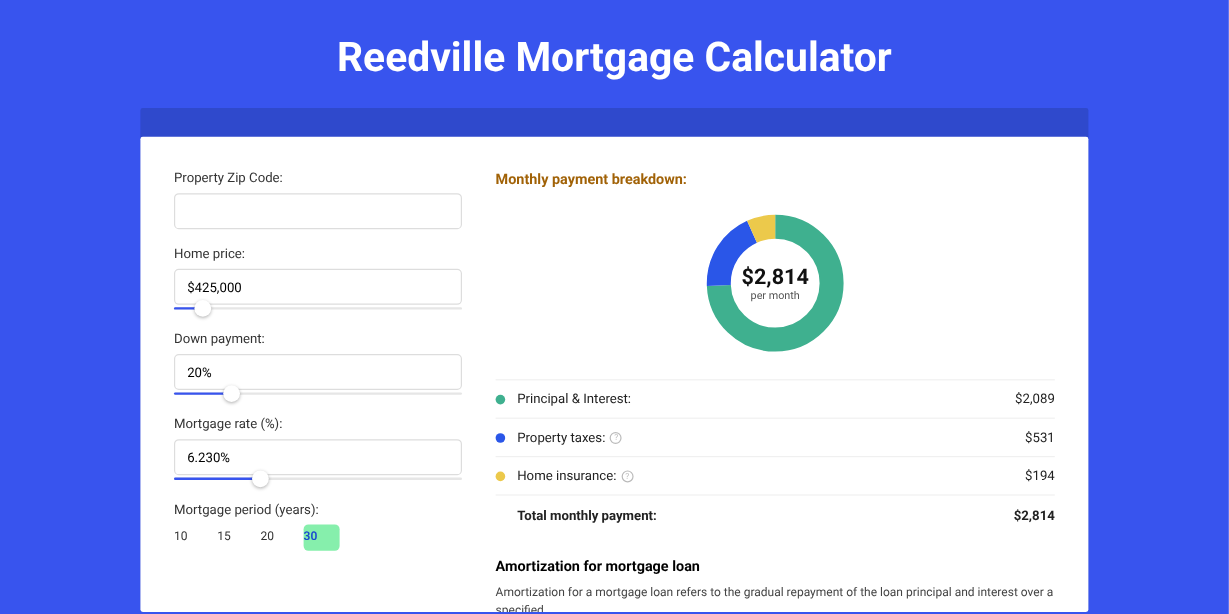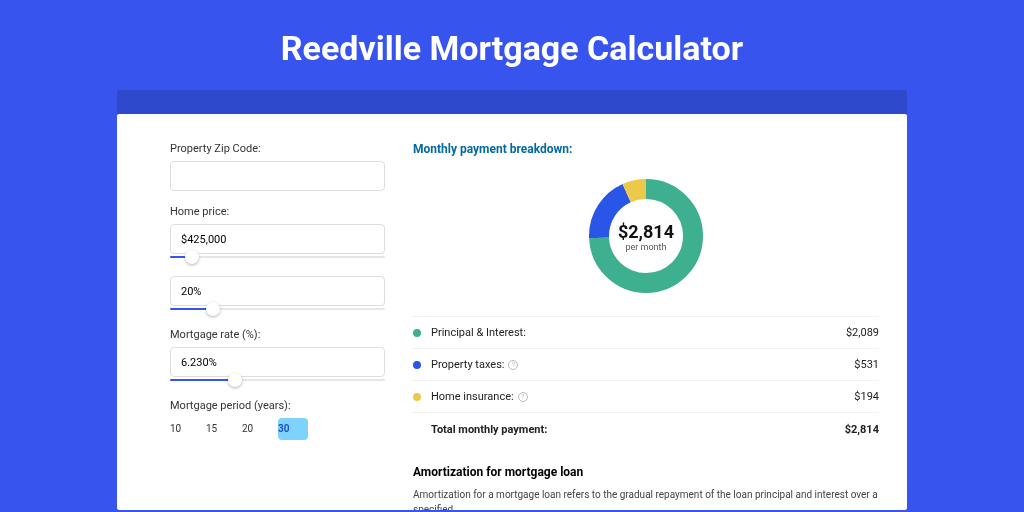--- a/index.html
+++ b/index.html
@@ -3,34 +3,34 @@
 <meta charset="utf-8">
 <style>
   * { box-sizing: border-box; margin: 0; padding: 0; font-family: -apple-system, BlinkMacSystemFont, "Segoe UI", Roboto, Helvetica, Arial, sans-serif; }
   body { width: 1024px; height: 512px; background: #3854ee; overflow: hidden; }
   .hero-title { color: #fff; font-size: 34px; font-weight: 700; text-align: center; padding: 28px 0 22px; }
   .card-shadow { width: 790px; height: 420px; background: #2f49cc; margin: 0 auto; border-radius: 2px; position: relative; }
   .card { position: absolute; top: 24px; left: 0; width: 790px; background: #fff; border-radius: 2px; padding: 28px 28px 0 28px; display: flex; gap: 28px; height: 396px; overflow: hidden; }
   .left { width: 240px; flex-shrink: 0; }
   .right { flex: 1; min-width: 0; }
   .field-label { font-size: 11px; color: #333; margin-bottom: 6px; }
-  .field-block { margin-bottom: 14px; margin-left: 25px; }
+  .field-block { margin-bottom: 14px; }
   .text-input { width: 100%; height: 30px; border: 1px solid #ddd; border-radius: 4px; padding: 0 10px; font-size: 11px; background: #fff; }
   .slider-track { position: relative; height: 10px; margin-top: -2px; }
   .slider-line { position: absolute; top: 4px; left: 0; right: 0; height: 2px; background: #e6e6e6; border-radius: 2px; }
   .slider-fill { position: absolute; top: 4px; left: 0; height: 2px; background: #3854ee; border-radius: 2px; }
   .slider-thumb { position: absolute; top: -2px; width: 14px; height: 14px; background: #fff; border-radius: 50%; box-shadow: 0 1px 3px rgba(0,0,0,0.3); transform: translateX(-50%); }
   .row { display: flex; gap: 8px; }
   .seg-group { display: flex; gap: 6px; }
   .seg { width: 30px; height: 22px; line-height: 22px; font-size: 10px; color: #333; border-radius: 4px; cursor: pointer; }
-  .seg.sel { background: #7dd3fc; color: #1a49cf; font-weight: 600; }
+  .seg.sel { background: #86efac; color: #1a49cf; font-weight: 600; }
   .toggle-row { display: flex; align-items: center; gap: 8px; margin-top: 16px; }
   .toggle { width: 28px; height: 16px; background: #e2e2e2; border-radius: 10px; position: relative; }
   .toggle-knob { width: 12px; height: 12px; background: #fff; border-radius: 50%; position: absolute; top: 2px; left: 2px; box-shadow: 0 1px 2px rgba(0,0,0,0.2); }
-  .section-title { font-size: 12px; font-weight: 700; color: #0369a1; margin-bottom: 10px; }
+  .section-title { font-size: 12px; font-weight: 700; color: #a16207; margin-bottom: 10px; }
   .donut-area { display: flex; justify-content: center; align-items: center; height: 140px; margin-bottom: 10px; }
   .donut { position: relative; width: 118px; height: 118px; }
   .donut svg { transform: rotate(-90deg); }
   .donut-center { position: absolute; top: 0; left: 0; width: 100%; height: 100%; display: flex; flex-direction: column; align-items: center; justify-content: center; }
   .donut-amount { font-size: 18px; font-weight: 700; color: #111; }
   .donut-sub { font-size: 9px; color: #555; }
   .legend { border-top: 1px solid #f0f0f0; }
   .legend-row { display: flex; align-items: center; height: 32px; font-size: 11px; color: #222; border-bottom: 1px solid #f0f0f0; }
   .legend-row:last-of-type { border-bottom: none; }
   .dot { width: 8px; height: 8px; border-radius: 50%; margin-right: 10px; flex-shrink: 0; }
@@ -62,20 +62,21 @@
         <div class="field-label">Home price:</div>
         <input class="text-input" value="$425,000" style="">
         <div class="slider-track">
           <div class="slider-line"></div>
           <div class="slider-fill" style="width:10%"></div>
           <div class="slider-thumb" style="left:10%"></div>
         </div>
       </div>
 
       <div class="field-block">
+        <div class="field-label">Down payment:</div>
         <div class="row">
           <input class="text-input" style="flex: 1 1 0%;" value="20%">
         </div>
         <div class="slider-track">
           <div class="slider-line"></div>
           <div class="slider-fill" style="width:20%"></div>
           <div class="slider-thumb" style="left:20%"></div>
         </div>
       </div>
 

